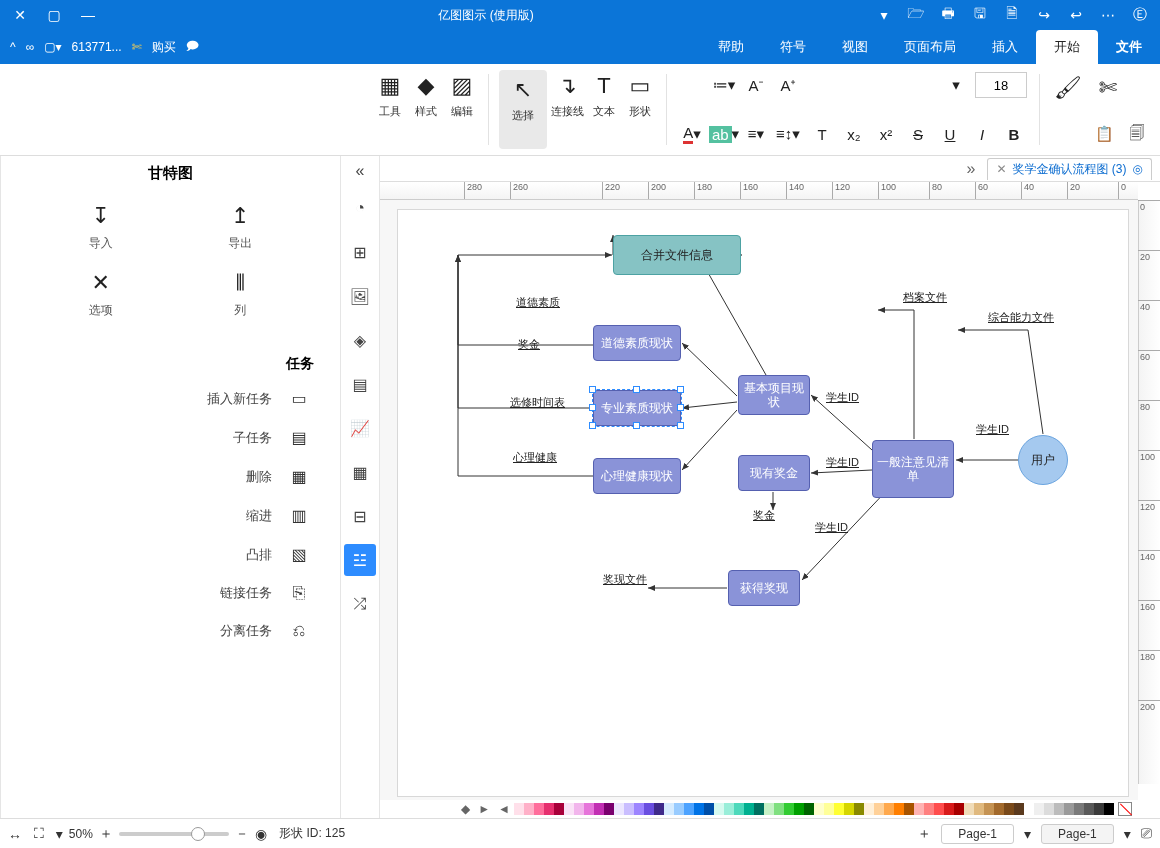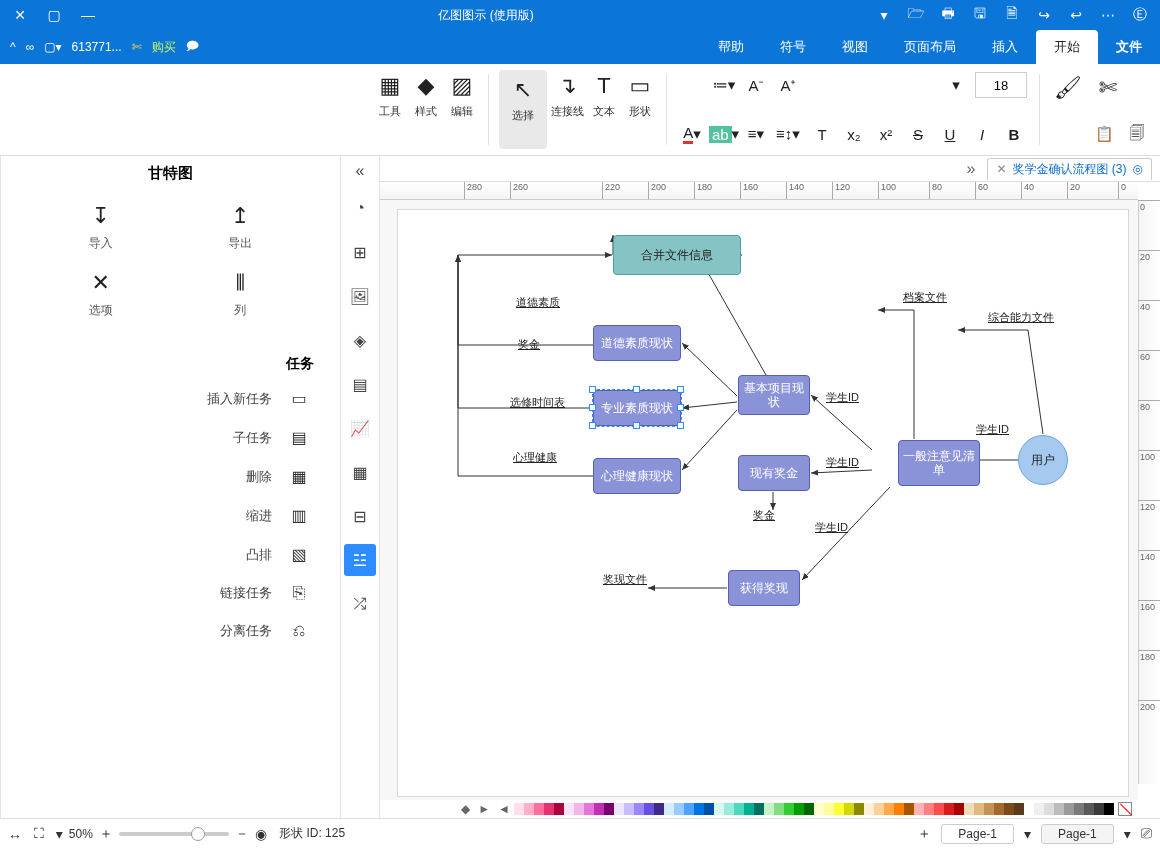--- a/index.html
+++ b/index.html
@@ -106,21 +106,21 @@
   </div>
 </div>
 
 <div class="menubar">
   <div class="left-controls">
     <span>^</span>
     <span>∞</span>
     <span>▢▾</span>
     <span>613771...</span>
     <span style="color:#ffd24d">✄</span>
-    <span style="color:#bef264">购买</span>
+    <span style="color:#ffffff">购买</span>
     <span>🗩</span>
   </div>
   <div class="tabs">
     <div class="tab active">开始</div>
     <div class="tab">插入</div>
     <div class="tab">页面布局</div>
     <div class="tab">视图</div>
     <div class="tab">符号</div>
     <div class="tab">帮助</div>
   </div>
@@ -344,21 +344,21 @@
             <path d="M339 200 L284 260"></path>
             <path d="M375 282 L375 300"></path>
             <path d="M329 378 L250 378"></path>
             <path d="M645 224 L630 120 L560 120"></path>
             <path d="M516 229 L516 100 L480 100"></path>
           </g>
         </svg>
         
         <div id="nodes">
             <div class="shape oval" style="left: 620px; top: 225px; width: 50px; height: 50px;">用户</div>
-            <div class="shape" style="left: 500px; top: 230px; width: 82px; height: 46px;">一般注意见清单</div>
+            <div class="shape" style="left: 474px; top: 230px; width: 82px; height: 58px;">一般注意见清单</div>
             <div class="shape teal" style="left: 215px; top: 25px; width: 128px; height: 40px;">合并文件信息</div>
             <div class="shape" style="left: 340px; top: 165px; width: 72px; height: 40px;">基本项目现状</div>
             <div class="shape" style="left: 340px; top: 245px; width: 72px; height: 36px;">现有奖金</div>
             <div class="shape" style="left: 330px; top: 360px; width: 72px; height: 36px;">获得奖现</div>
             <div class="shape" style="left: 195px; top: 115px; width: 88px; height: 36px;">道德素质现状</div>
             <div class="shape selected" style="left: 195px; top: 180px; width: 88px; height: 36px;">专业素质现状</div>
             <div class="handle" style="left: 191px; top: 176px;"></div>
             <div class="handle" style="left: 235px; top: 176px;"></div>
             <div class="handle" style="left: 279px; top: 176px;"></div>
             <div class="handle" style="left: 191px; top: 194px;"></div>

